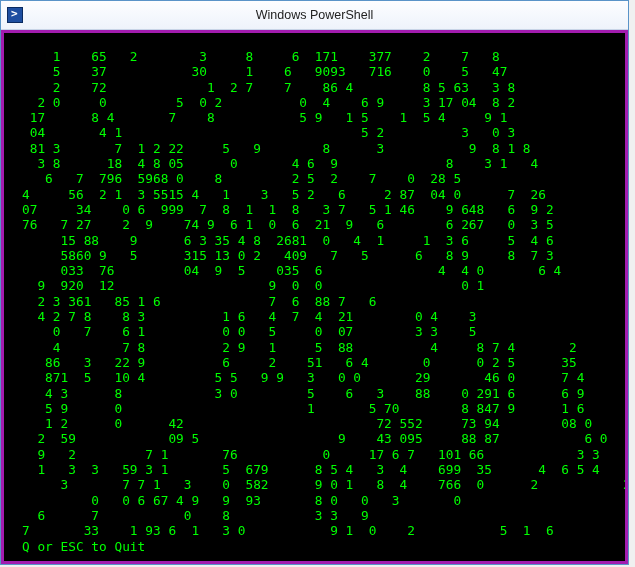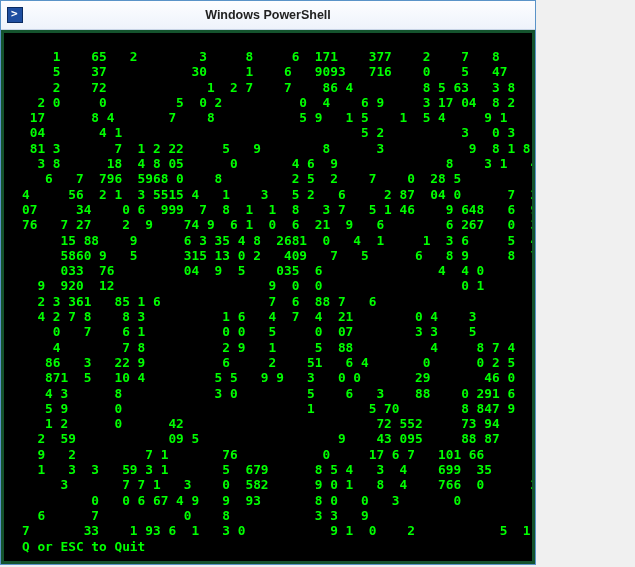--- a/index.html
+++ b/index.html
@@ -5,28 +5,27 @@
   html, body {
     margin: 0;
     padding: 0;
     width: 635px;
     height: 567px;
     overflow: hidden;
     background: #f0f0f0;
     font-family: "Segoe UI", Tahoma, sans-serif;
   }
   .window {
-    width: 536px;
+    width: 629px;
     height: 565px;
     border: 1px solid #5a93c8;
-    background: #14532d;
+    background: #a21caf;
     display: flex;
     flex-direction: column;
     box-sizing: border-box;
-    font-weight: bold;
   }
   .titlebar {
     height: 28px;
     background: linear-gradient(#fdfdff,#eef3fb);
     border-bottom: 1px solid #c8d4e6;
     display: flex;
     align-items: center;
     position: relative;
     flex: 0 0 auto;
   }

